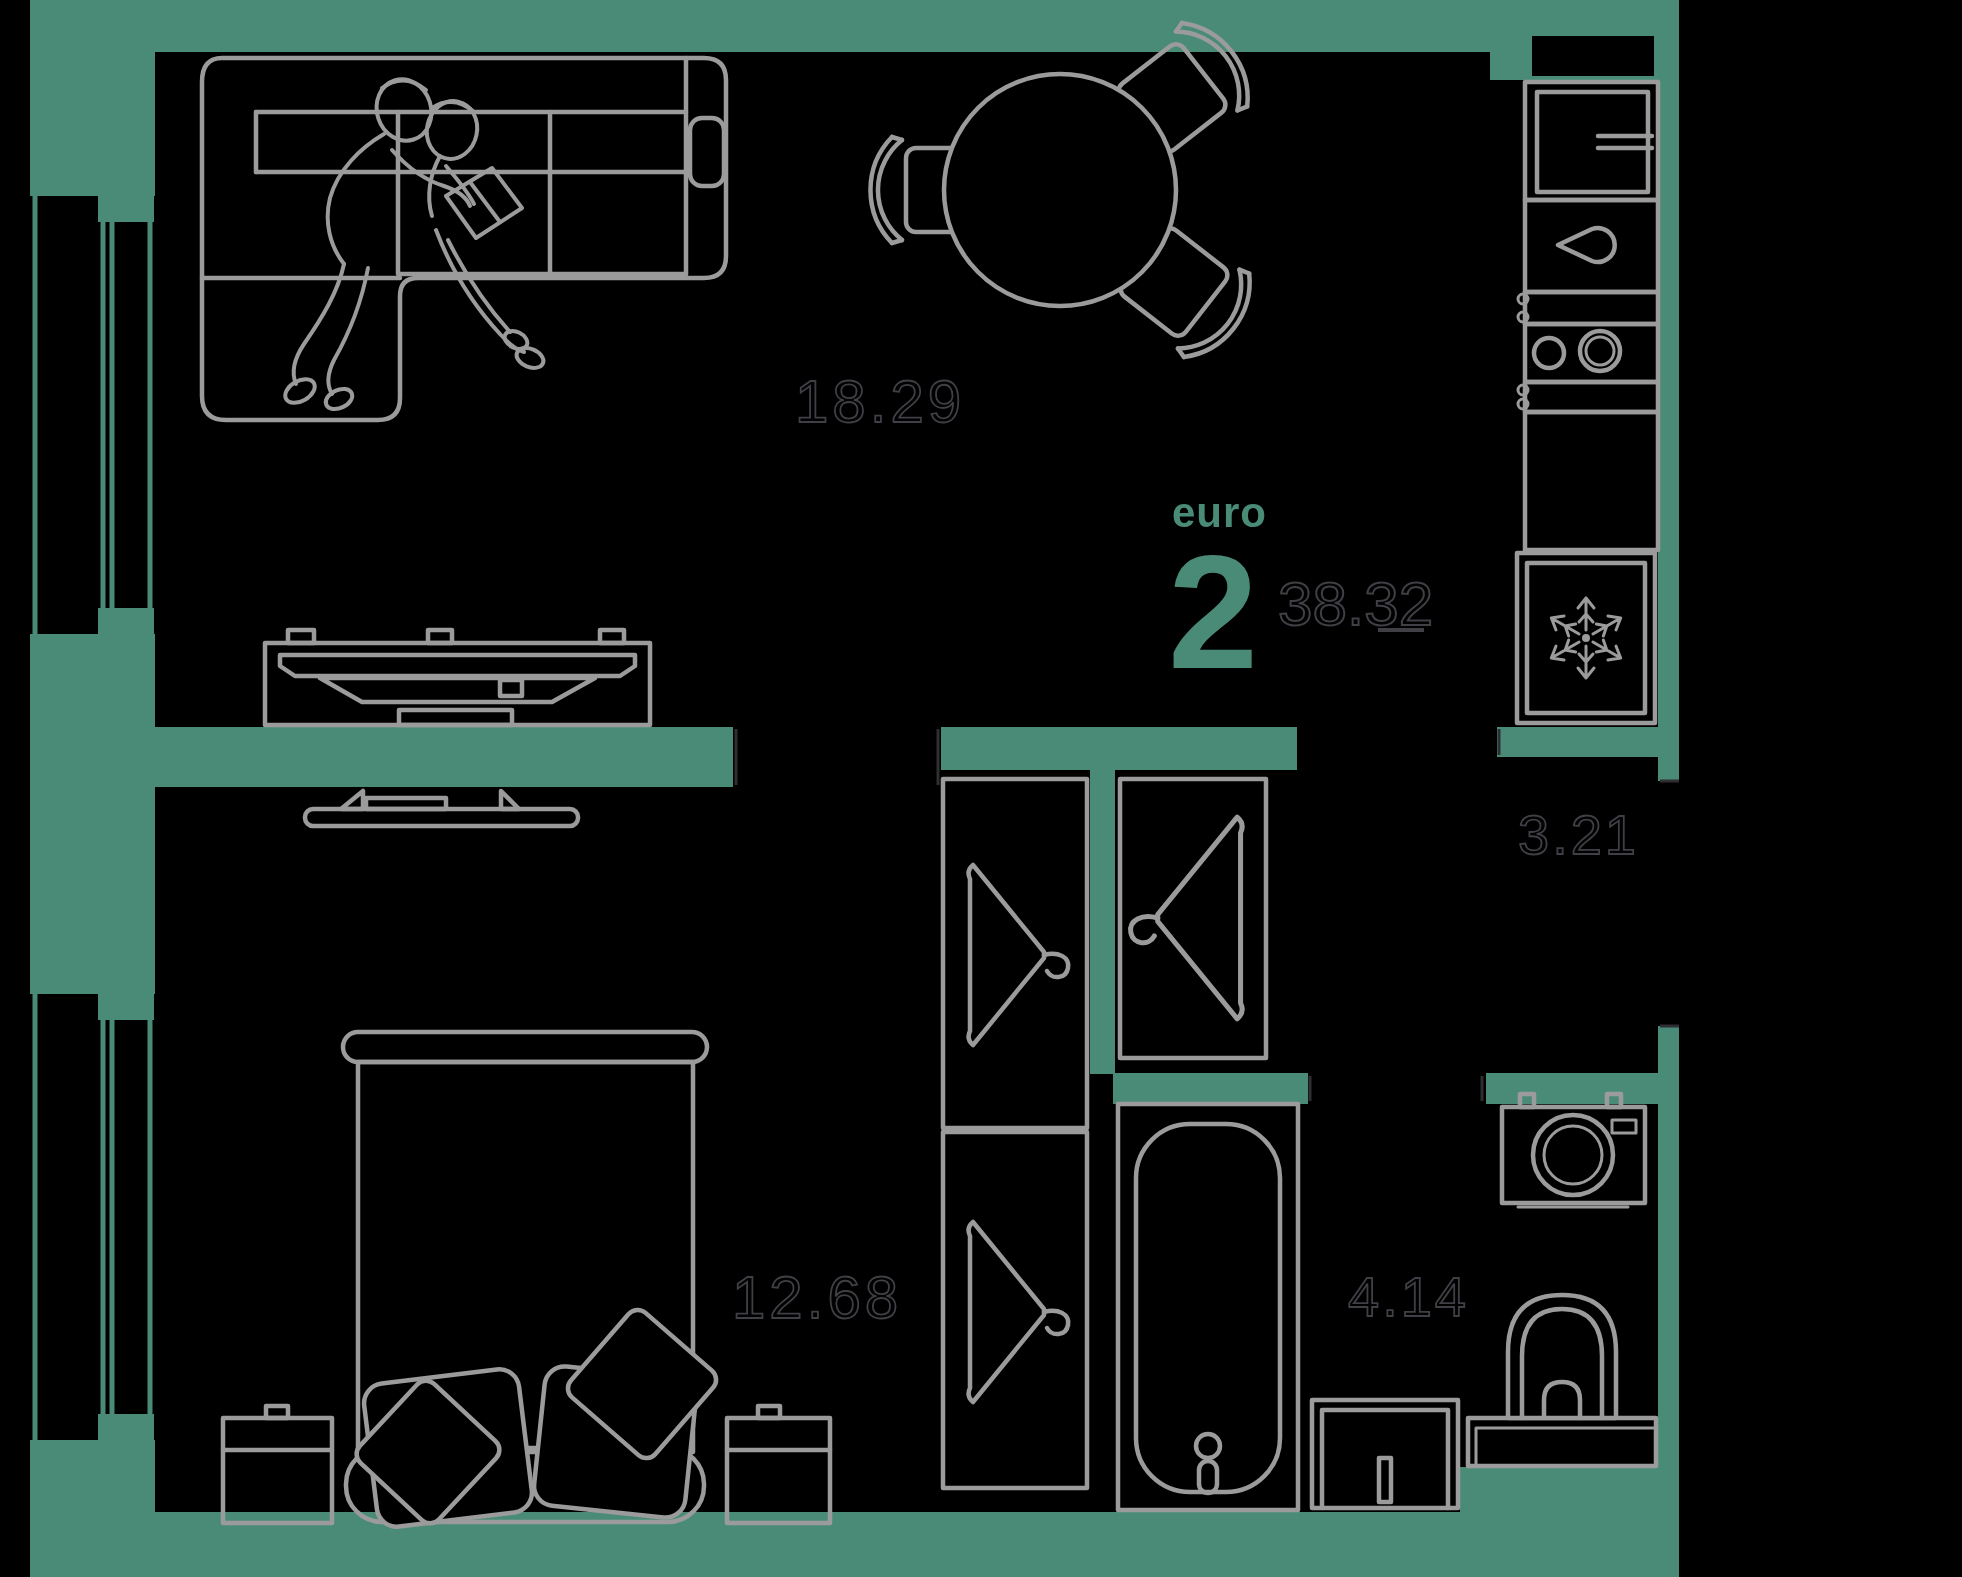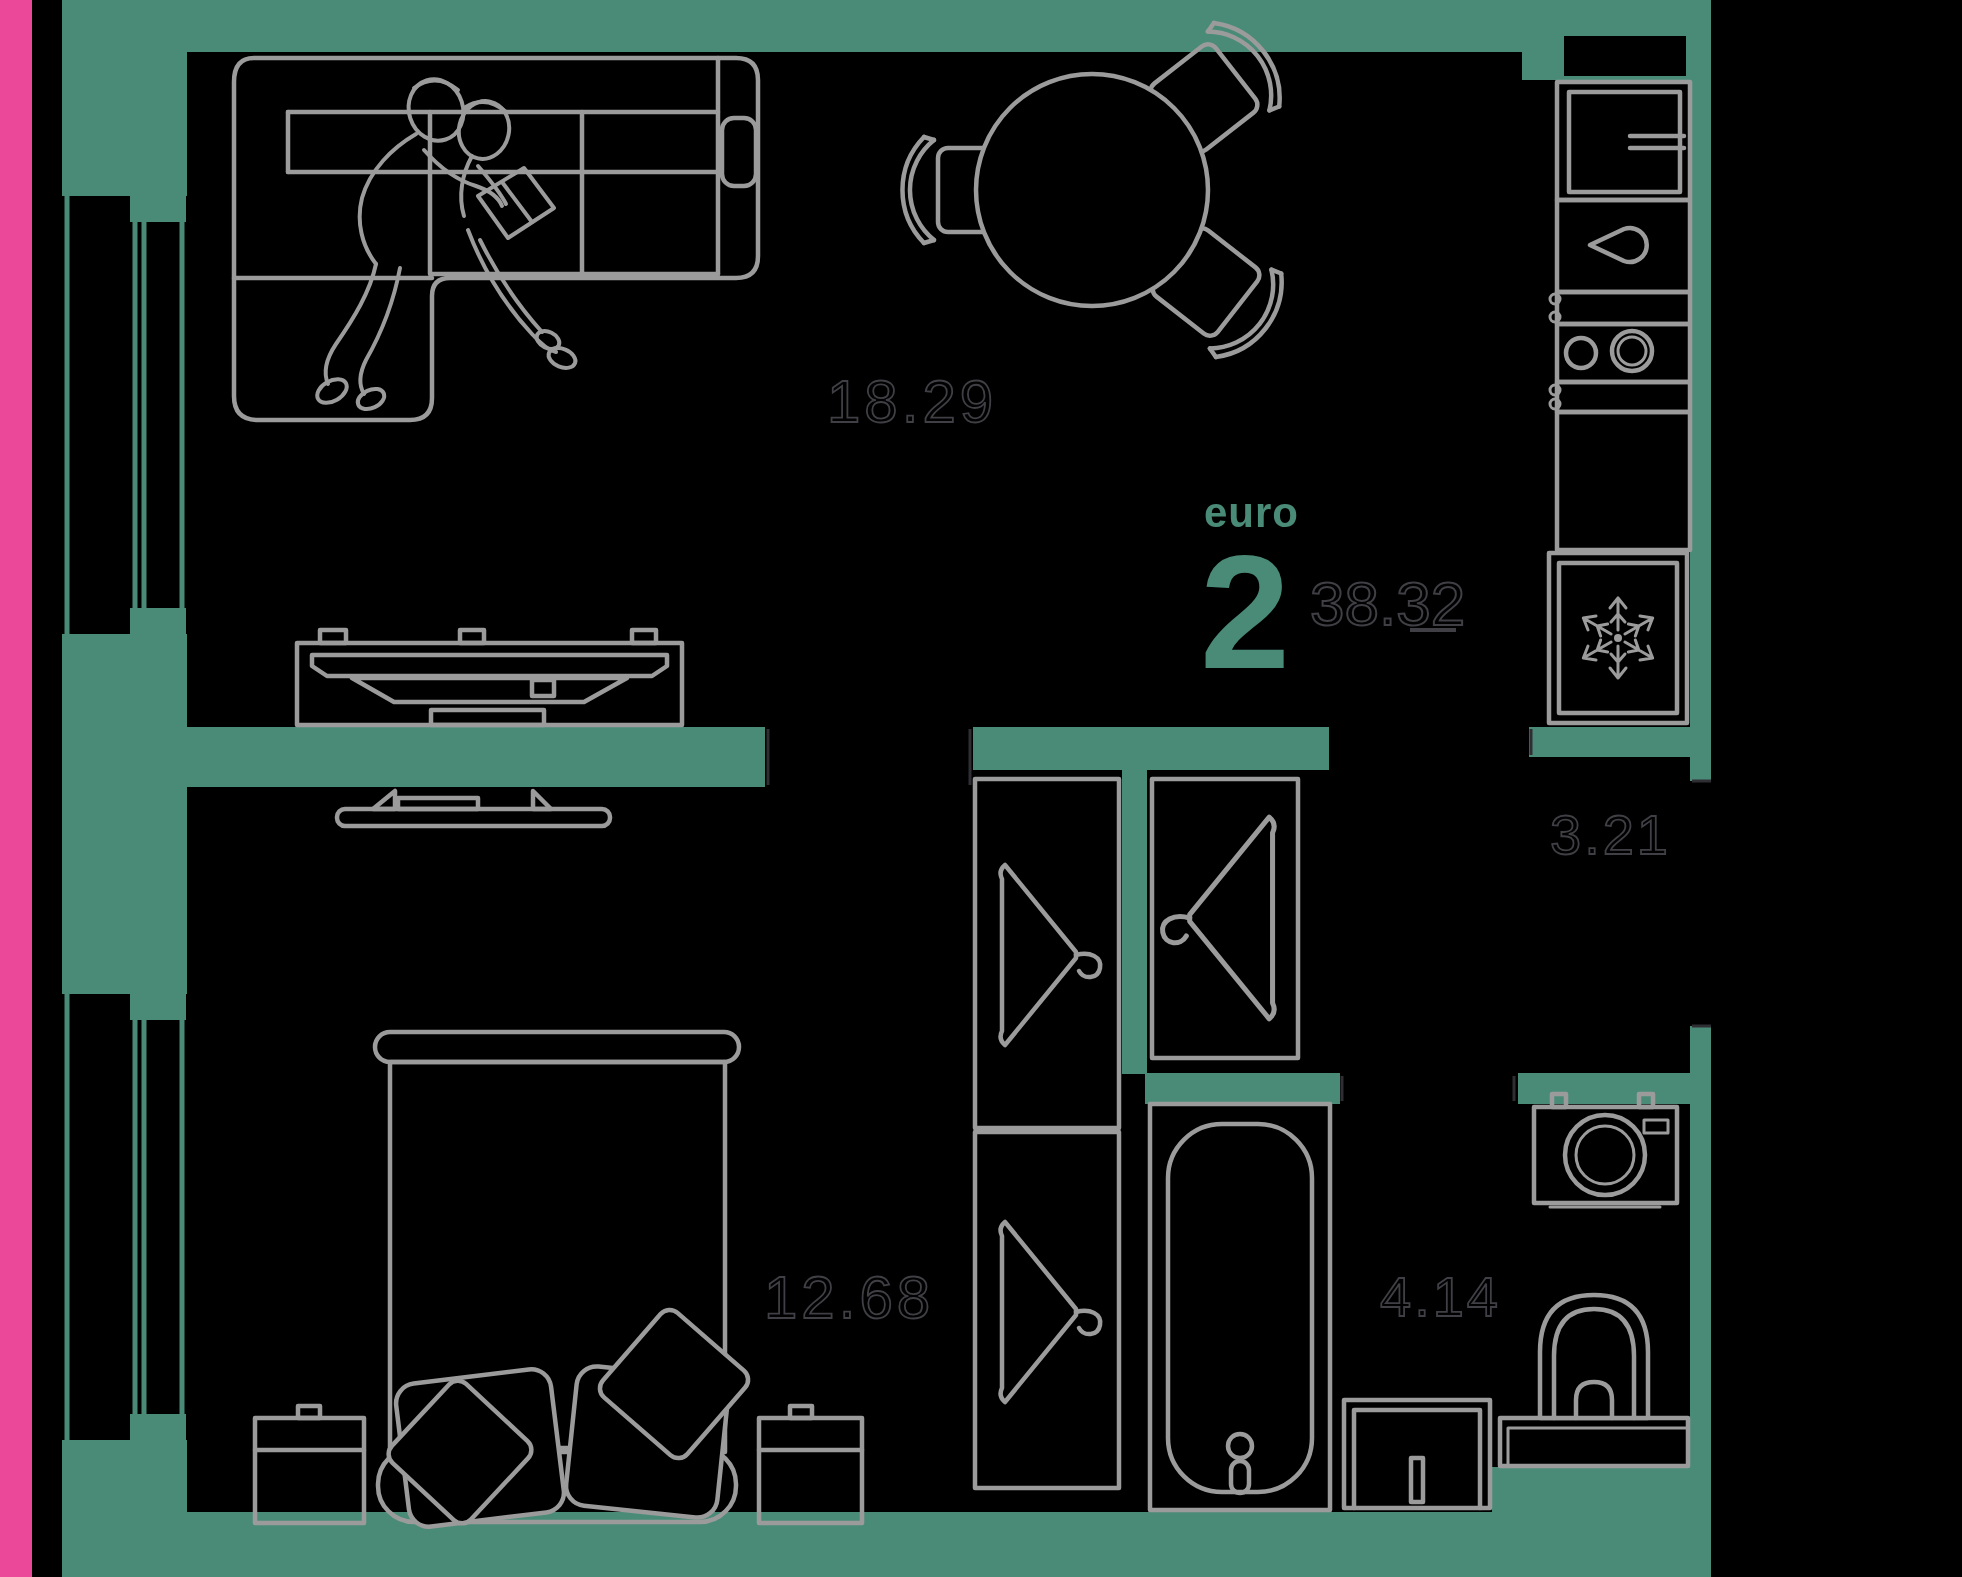--- a/index.html
+++ b/index.html
@@ -1,17 +1,17 @@
 <!DOCTYPE html>
 <html><head>
 <meta charset="utf-8">
 <style>
   html,body{margin:0;padding:0;background:#000;}
-  .stage{position:relative;width:1679px;height:1577px;background:#ec4899;overflow:hidden;
-         font-family:"Liberation Sans", sans-serif;padding-left:32px;}
+  .stage{position:relative;width:1679px;height:1577px;background:#bef264;overflow:hidden;
+         font-family:"Liberation Sans", sans-serif;}
   svg{display:block}
   .wall{fill:#4A8B78;stroke:none}
   .furn{fill:none;stroke:#9B9B9B;stroke-width:4.5;stroke-linecap:round;stroke-linejoin:round}
   .furnfill{fill:#000;stroke:#9B9B9B;stroke-width:4.5;stroke-linejoin:round}
   .thin{fill:none;stroke:#9B9B9B;stroke-width:3;stroke-linecap:round;stroke-linejoin:round}
   .person{fill:none;stroke:#9B9B9B;stroke-width:4;stroke-linecap:round;stroke-linejoin:round}
   .winline{fill:none;stroke:#4A8B78;stroke-width:5;stroke-linecap:butt}
   .jamb{fill:none;stroke:#2E2E33;stroke-width:3}
   .area-label{fill:none;stroke:#3F3F45;stroke-width:1.8;font-size:60px;letter-spacing:4px;
               font-family:"Liberation Sans", sans-serif;}

